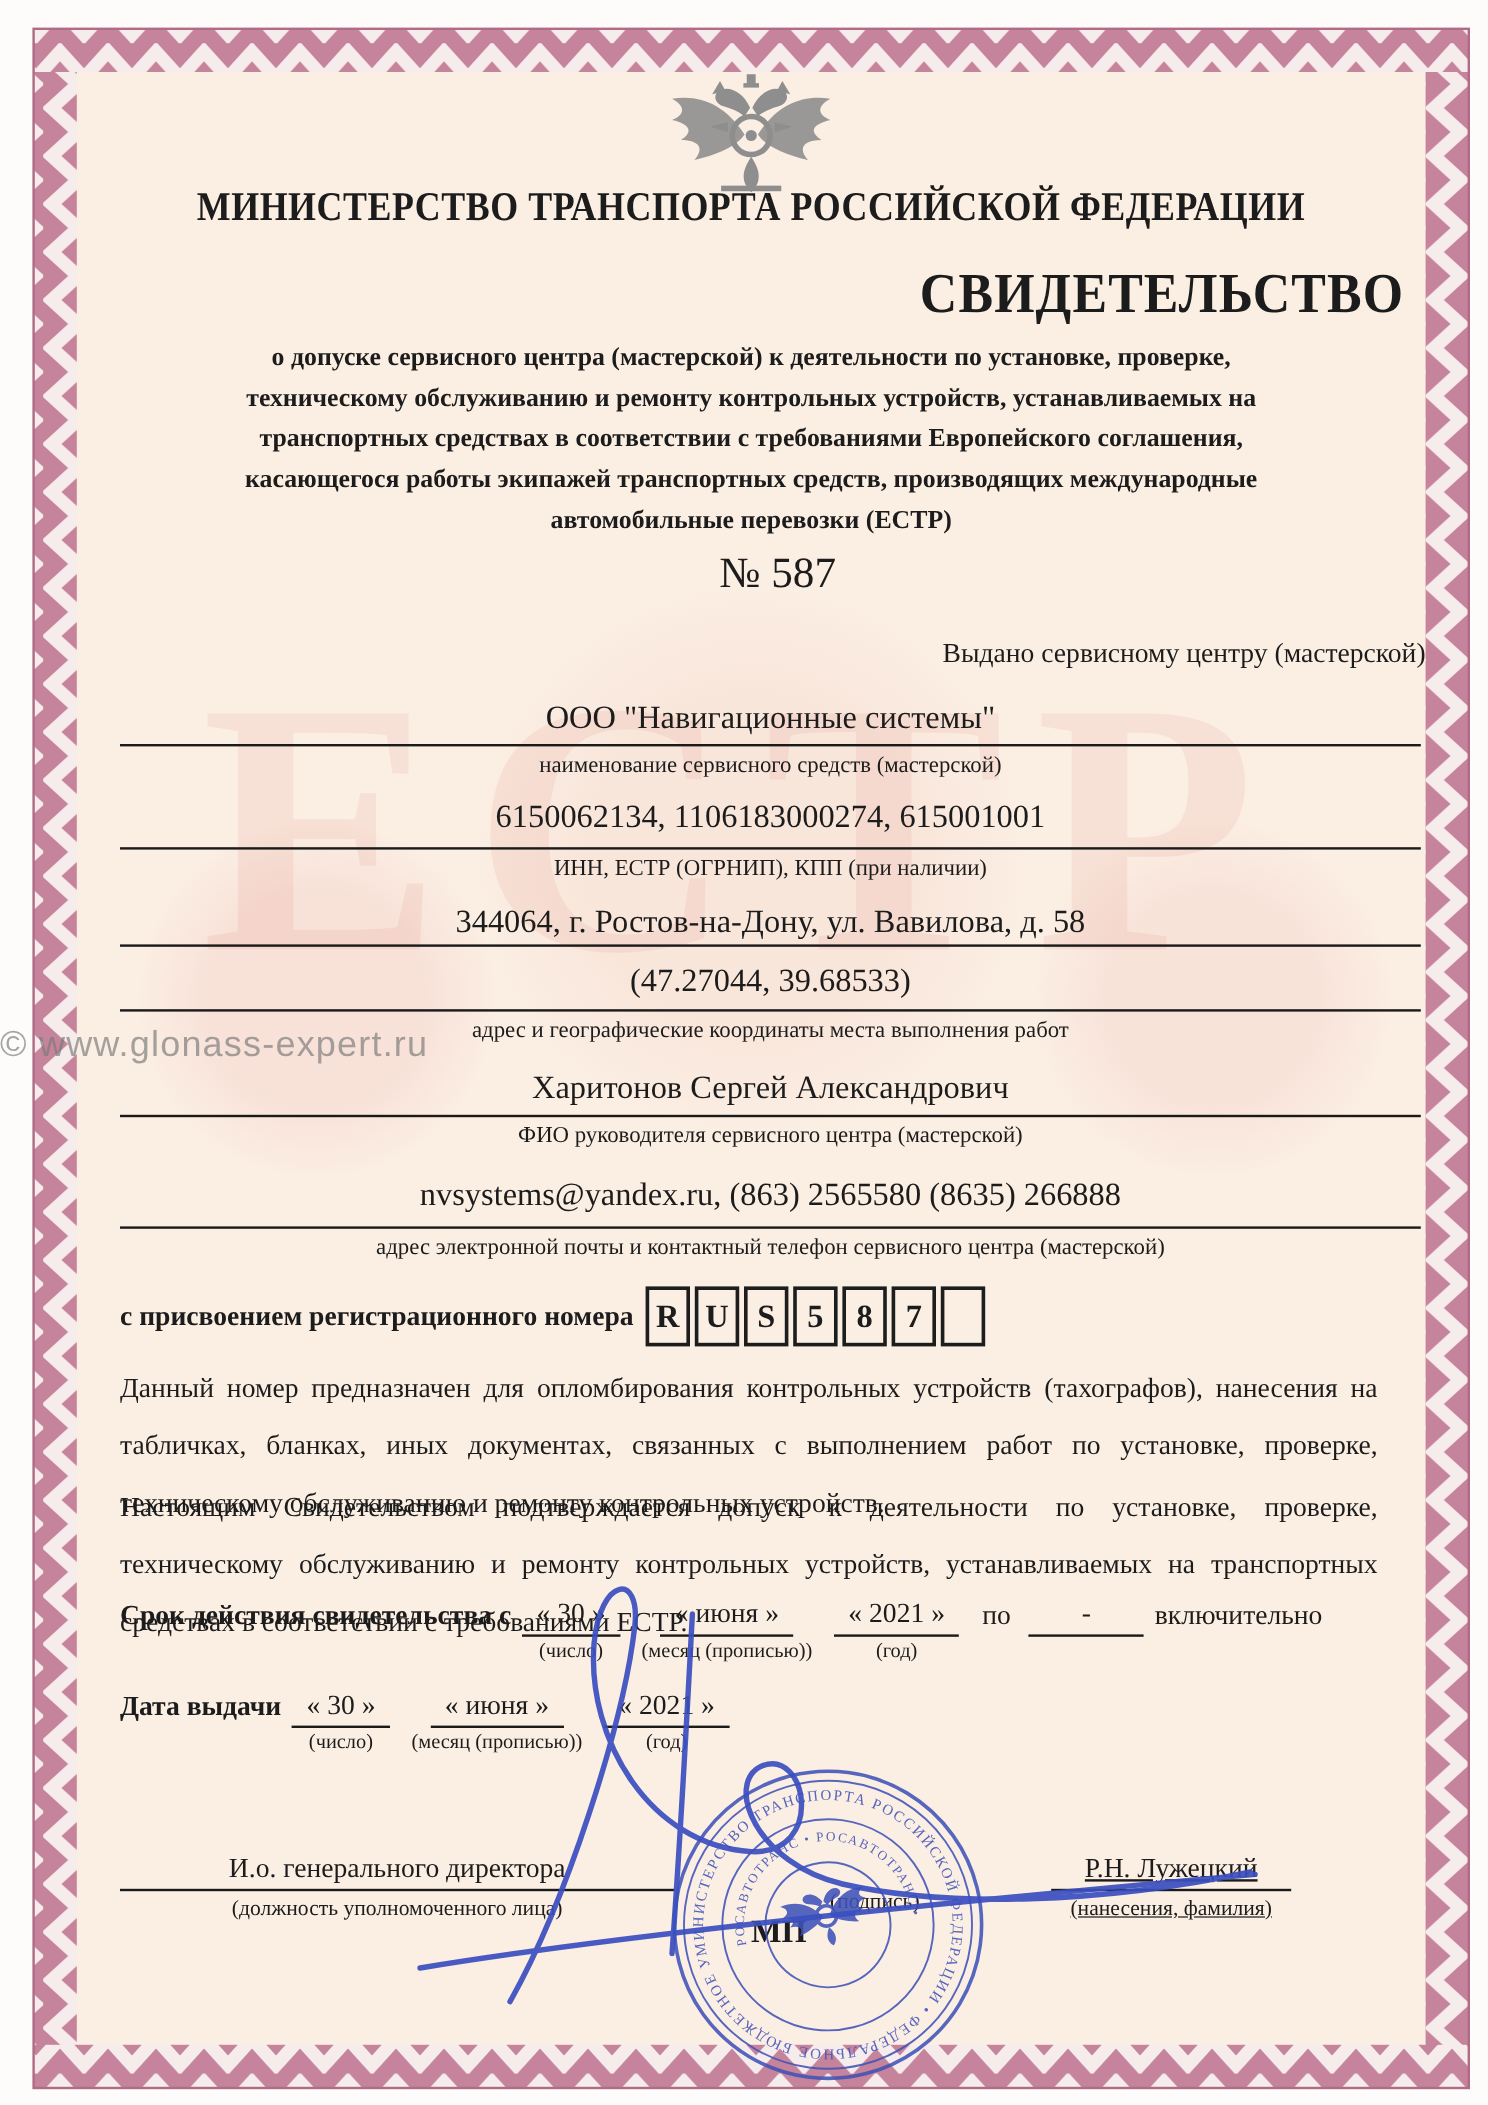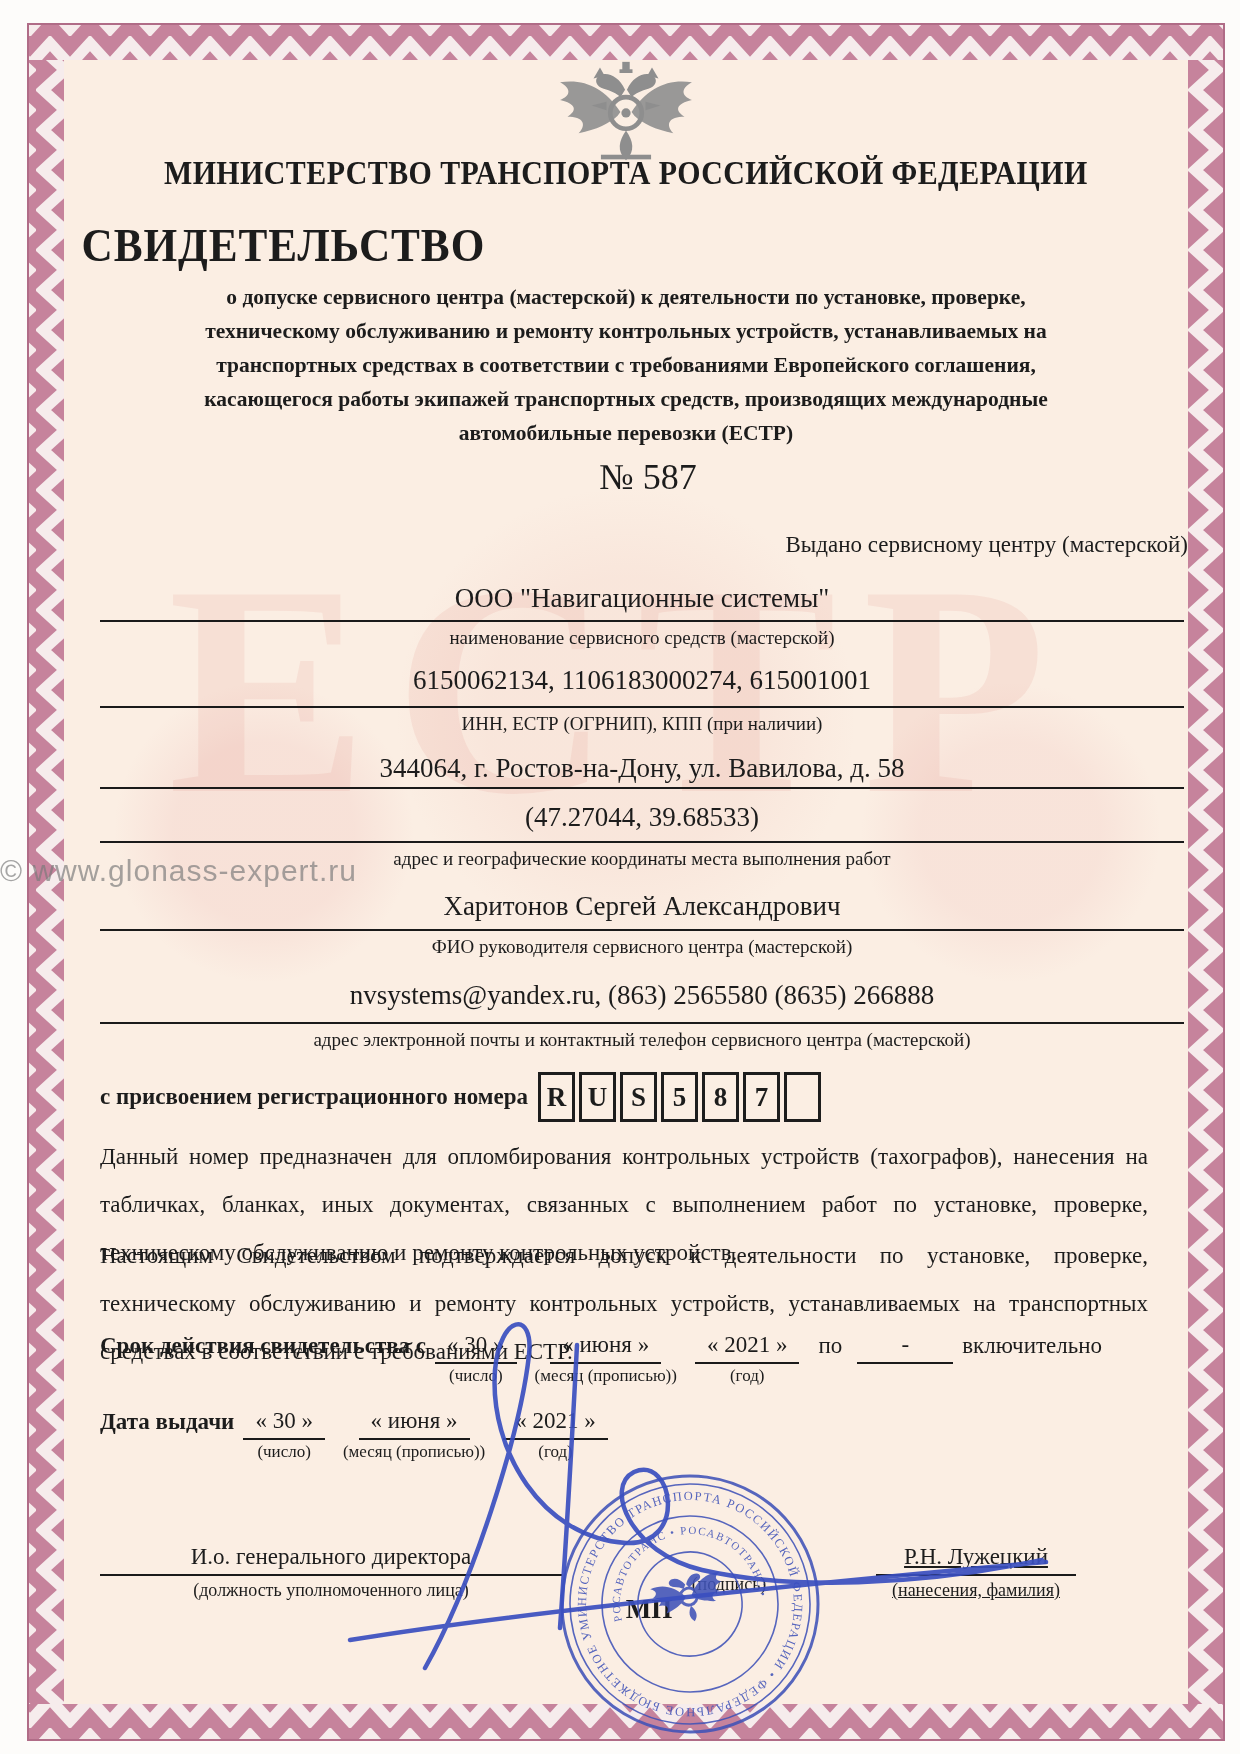--- a/index.html
+++ b/index.html
@@ -13,21 +13,21 @@
           radial-gradient(circle at 50% 40%, rgba(230,160,150,.10) 0 140px, rgba(230,160,150,0) 230px);}
   .frame-svg{position:absolute;left:0;top:0;z-index:3;}
   .bg-mark{position:absolute;left:0;top:518px;width:1240px;text-align:center;z-index:1;
         font-size:300px;font-weight:bold;letter-spacing:26px;color:rgba(221,123,118,0.12);
         font-family:"Liberation Serif",serif;}
   .content{position:absolute;left:64px;top:0;width:1124px;height:1754px;z-index:4;}
   .content > div{position:absolute;}
   .coat{left:0;right:0;top:60px;text-align:center;}
   .ministry{left:0;right:0;top:154px;text-align:center;font-size:34px;font-weight:bold;white-space:nowrap;}
   .ministry span{display:inline-block;transform:scaleX(.88);transform-origin:center;letter-spacing:.5px;}
-  .doc-title{left:0;right:0;top:218px;text-align:left;font-size:47px;font-weight:bold;}
+  .doc-title{left:0;right:0;top:218px;text-align:right;font-size:47px;font-weight:bold;}
   .doc-title span{display:inline-block;transform:scaleX(.92);letter-spacing:1px;}
   .intro{left:0;right:0;top:280px;text-align:center;}
   .intro p{margin:0 auto;max-width:845px;font-size:21.5px;font-weight:bold;line-height:34px;}
   .doc-number{left:0;right:0;top:456px;text-align:center;font-size:36px;padding-left:44px;}
   .issued{left:0;right:0;top:532px;text-align:right;font-size:23px;}
   .field{left:36px;right:4px;text-align:center;}
   .field .val{font-size:27px;line-height:32px;border-bottom:2px solid #1a1a1a;white-space:nowrap;}
   .field .cap{font-size:19px;line-height:20px;margin-top:6px;}
   .f-name{top:582px;}  .f-name .val{padding-bottom:6px;}
   .f-inn{top:664px;}   .f-inn .val{padding-bottom:10px;}

